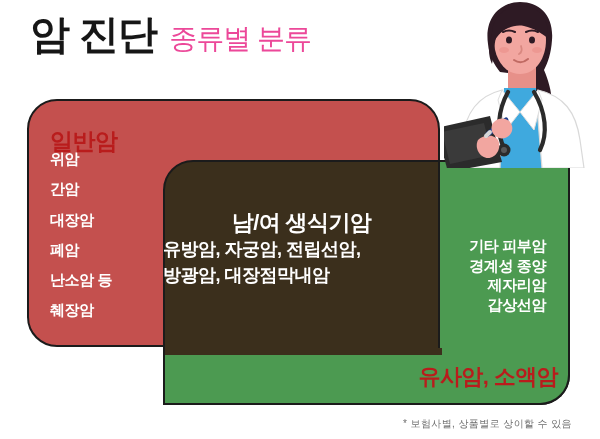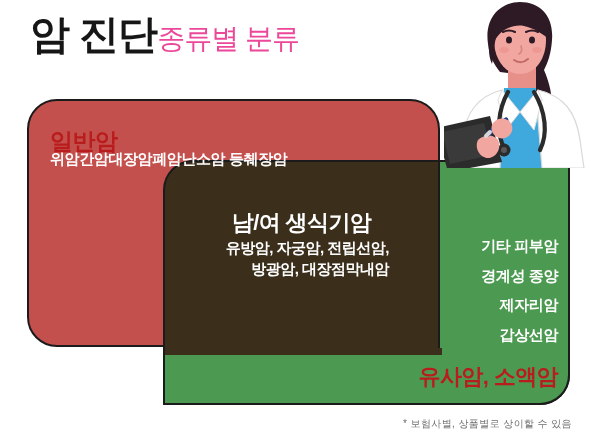--- a/index.html
+++ b/index.html
@@ -8,21 +8,21 @@
     background:#ffffff;
     font-family:"Liberation Sans","DejaVu Sans",sans-serif;
     overflow:hidden;
     position:relative;
   }
   #stage{position:absolute;left:0;top:0;width:600px;height:439px;overflow:hidden;}
 
   
   .title-row{
     position:absolute;left:30px;top:14px;
-    display:flex;align-items:baseline;
+    display:flex;align-items:baseline;gap:12px;
     white-space:nowrap;
   }
   .title-black{
     font-size:40px;font-weight:bold;color:#161616;
     letter-spacing:-1px;line-height:1;
   }
   .title-red{
     font-size:28px;font-weight:normal;color:#ec4899;
     letter-spacing:-1px;line-height:1;
   }
@@ -74,46 +74,46 @@
   }
 
   
   #red-heading{
     position:absolute;left:50px;top:126px;z-index:8;
     font-size:23px;font-weight:bold;color:#b91c1c;
     letter-spacing:-0.5px;
   }
   #red-list{
     position:absolute;left:50px;top:150px;z-index:8;
-    display:flex;flex-direction:row;gap:0;
+    display:flex;flex-direction:column;gap:12px;
   }
   #red-list .li{
     font-size:15px;font-weight:bold;color:#ffffff;
     letter-spacing:-0.4px;line-height:1.22;
   }
 
   
   #brown-heading{
     position:absolute;left:163px;top:208px;width:277px;z-index:9;
     text-align:center;
     font-size:22px;font-weight:bold;color:#ffffff;
     letter-spacing:-0.6px;
   }
   #brown-sub{
     position:absolute;left:163px;top:237px;width:226px;z-index:9;
-    text-align:right;
-    font-size:15px;font-weight:bold;color:#ffffff;
+    text-align:left;
+    font-size:18px;font-weight:bold;color:#ffffff;
     letter-spacing:-0.5px;line-height:1.42;
   }
   #brown-sub .li{display:block;}
 
   
   #green-list{
-    position:absolute;left:440px;top:236px;width:118px;z-index:9;
-    display:flex;flex-direction:column;align-items:flex-end;gap:10px;
+    position:absolute;left:428px;top:236px;width:118px;z-index:9;
+    display:flex;flex-direction:column;align-items:flex-end;gap:0;
   }
   #green-list .li{
     font-size:15px;font-weight:bold;color:#ffffff;
     letter-spacing:-0.4px;line-height:1.3;
   }
   #green-footer-label{
     position:absolute;left:300px;top:362px;width:258px;z-index:9;
     text-align:right;
     font-size:22px;font-weight:bold;color:#b91c1c;
     letter-spacing:-0.6px;

